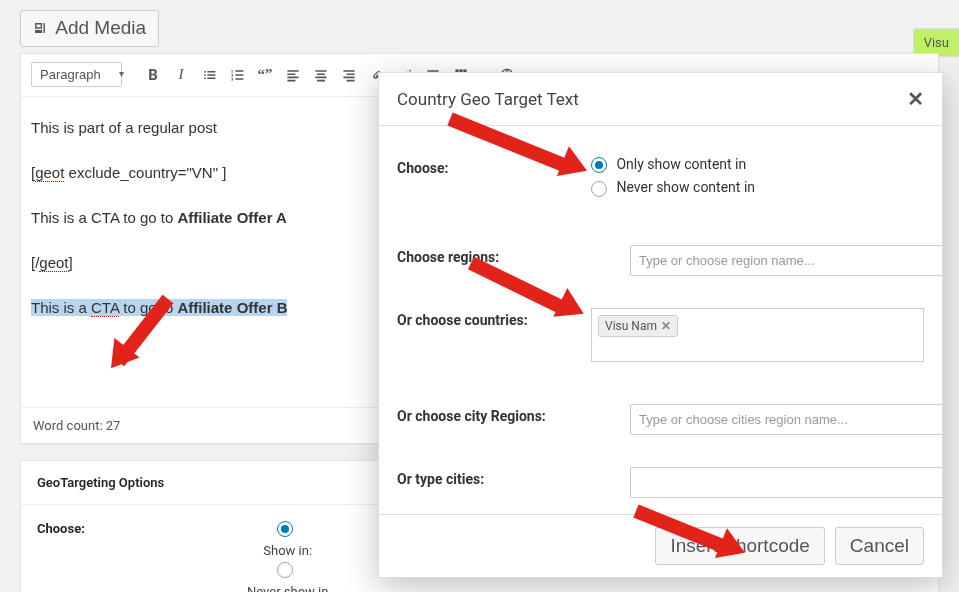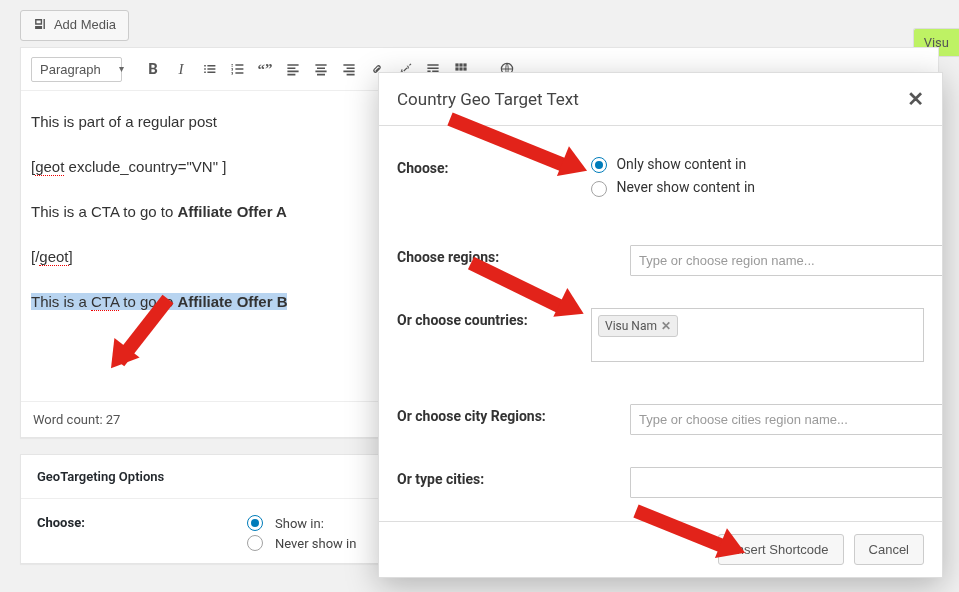--- a/index.html
+++ b/index.html
@@ -1,20 +1,20 @@
 <!DOCTYPE html>
 <html><head>
 <meta charset="utf-8">
 <style>
   * { box-sizing: border-box; margin: 0; padding: 0; }
   body { font-family: -apple-system, BlinkMacSystemFont, "Segoe UI", Roboto, "Helvetica Neue", Arial, sans-serif; font-size: 13px; color: #444; background: #f1f1f1; width: 959px; height: 592px; overflow: hidden; position: relative; }
 
   
   .media-row { padding: 10px 10px 6px 20px; }
-  .btn { display: inline-block; background: #f7f7f7; border: 1px solid #ccc; border-radius: 3px; padding: 6px 12px; font-size: 13px; color: #555; cursor: pointer; }
+  .btn { display: inline-block; background: #f7f7f7; border: 1px solid #ccc; border-radius: 3px; padding: 6px 12px; font-size: 19px; color: #555; cursor: pointer; }
   .add-media-icon { display: inline-block; vertical-align: middle; margin-right: 4px; font-weight: bold; }
 
   
   .tab-right { position: absolute; top: 28px; right: 0; background: #bef264; border: 1px solid #ddd; border-right: none; border-radius: 3px 0 0 0; padding: 6px 10px; color: #555; }
 
   
   .editor-card { margin: 0 20px 16px 20px; background: #fff; border: 1px solid #e5e5e5; box-shadow: 0 1px 1px rgba(0,0,0,.04); position: relative; }
   .toolbar { display: flex; align-items: center; padding: 8px 10px; border-bottom: 1px solid #eee; gap: 2px; flex-wrap: wrap; }
   .format-select { border: 1px solid #ccc; background: #fff; padding: 4px 20px 4px 8px; font-size: 13px; color: #555; border-radius: 2px; margin-right: 8px; appearance: none; position: relative; }
   .select-wrap { position: relative; display: inline-block; margin-right: 8px; }
@@ -29,21 +29,21 @@
   .bold { font-weight: bold; }
 
   .word-count-bar { border-top: 1px solid #eee; padding: 10px 12px; font-size: 13px; color: #555; display: flex; justify-content: space-between; align-items: center; }
   .page-num { position: absolute; right: -36px; bottom: 88px; font-size: 13px; color: #555; width: 28px; text-align: right; }
 
   
   .geo-panel { margin: 0 20px 0 20px; background: #fff; border: 1px solid #e5e5e5; box-shadow: 0 1px 1px rgba(0,0,0,.04); }
   .geo-panel-head { padding: 14px 16px; border-bottom: 1px solid #eee; font-weight: 600; color: #23282d; }
   .geo-panel-body { padding: 16px 16px 8px 16px; display: flex; align-items: flex-start; }
   .geo-panel-body .label { width: 210px; font-weight: bold; color: #23282d; }
-  .radio-row { display: flex; align-items: center; gap: 6px; margin-bottom: 4px; font-size: 13px; color: #444; }
+  .radio-row { display: flex; align-items: center; gap: 6px; margin-bottom: 4px; font-size: 13px; color: #444; flex-direction: column; }
 
   
   .modal-backdrop { position: absolute; left: 378px; top: 72px; right: 16px; bottom: 14px; background: #fff; border: 1px solid #ddd; box-shadow: 0 8px 30px rgba(0,0,0,.25); display: flex; flex-direction: column; }
   .modal-head { padding: 14px 18px; border-bottom: 1px solid #ddd; display: flex; align-items: center; justify-content: space-between; }
   .modal-title { font-size: 17px; font-weight: 400; color: #444; }
   .modal-close { font-size: 20px; color: #555; cursor: pointer; font-weight: bold; }
   .modal-body { flex: 1; overflow-y: auto; padding: 30px 18px 10px 18px; position: relative; }
   .modal-body::-webkit-scrollbar { width: 14px; }
   .modal-body::-webkit-scrollbar-track { background: #f4f4f4; }
   .modal-body::-webkit-scrollbar-thumb { background: #c8c8c8; border-radius: 7px; }

